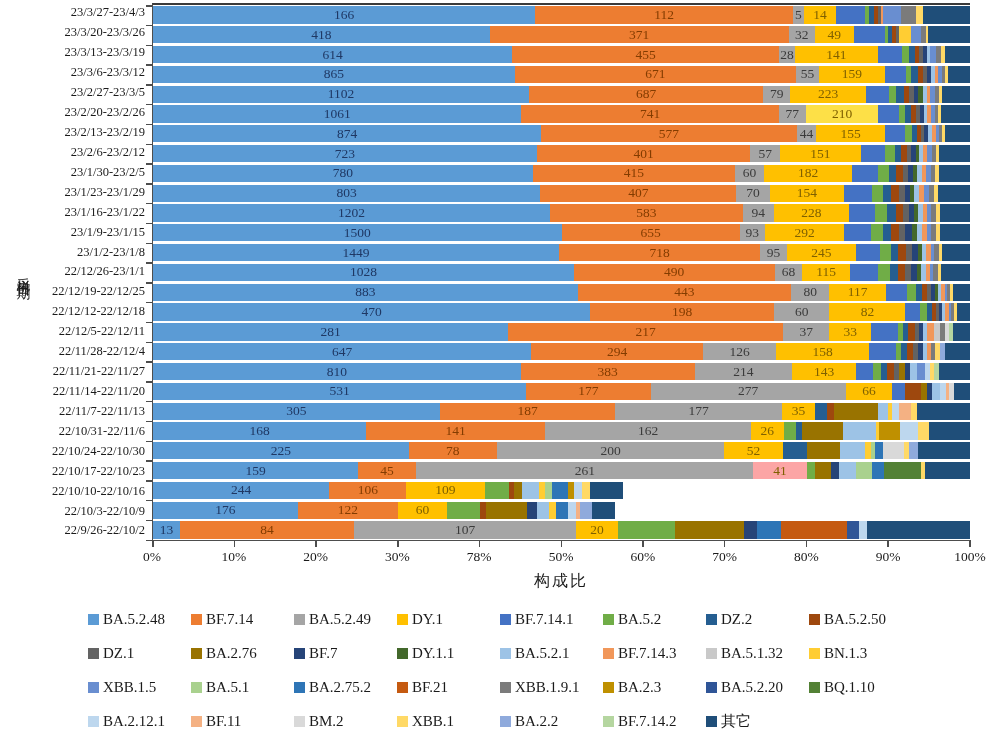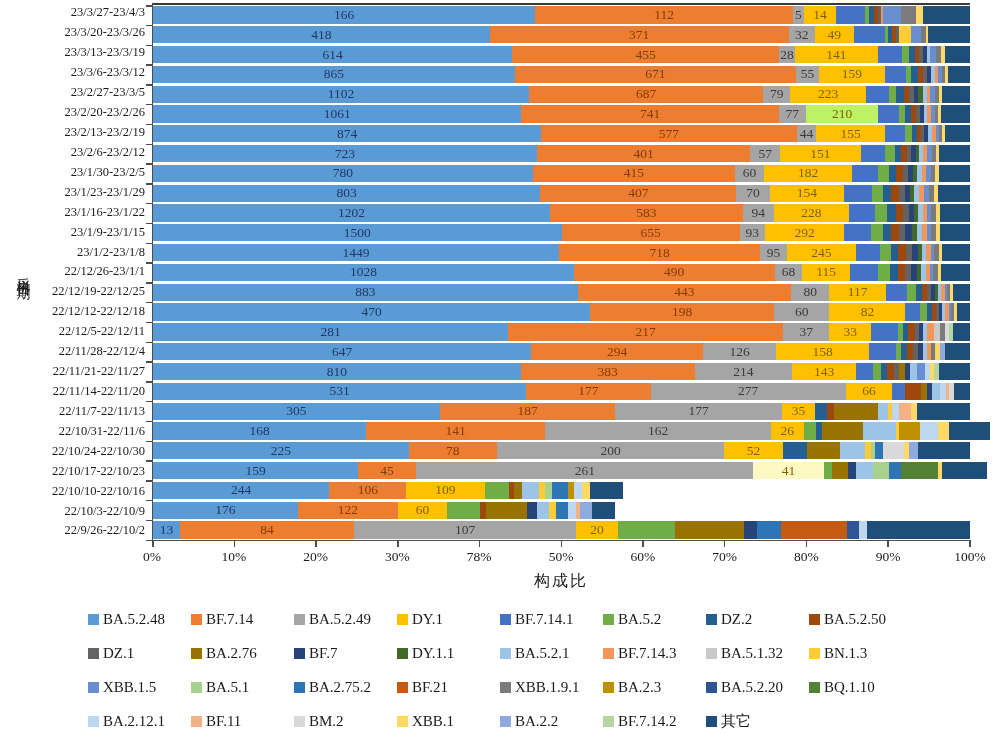--- a/index.html
+++ b/index.html
@@ -216,21 +216,21 @@
         <div class="bar">
           <div class="seg" style="width: 45.1%; background: rgb(91, 155, 213);">
             <span class="seg-label" style="color: rgb(31, 56, 100);">1061</span>
           </div>
           <div class="seg" style="width: 31.5%; background: rgb(237, 125, 49);">
             <span class="seg-label" style="color: rgb(131, 60, 0);">741</span>
           </div>
           <div class="seg" style="width: 3.3%; background: rgb(165, 165, 165);">
             <span class="seg-label" style="color: rgb(59, 59, 59);">77</span>
           </div>
-          <div class="seg" style="width: 8.9%; background: #bef264;">
+          <div class="seg" style="width: 8.9%; background: #fde047;">
             <span class="seg-label" style="color: rgb(127, 96, 0);">210</span>
           </div>
           <div class="seg" style="width: 2.5%; background: rgb(68, 114, 196);"></div>
           <div class="seg" style="width: 0.8%; background: rgb(112, 173, 71);"></div>
           <div class="seg" style="width: 0.7%; background: rgb(37, 94, 145);"></div>
           <div class="seg" style="width: 0.6%; background: rgb(158, 72, 14);"></div>
           <div class="seg" style="width: 0.5%; background: rgb(99, 99, 99);"></div>
           <div class="seg" style="width: 0.5%; background: rgb(38, 68, 120);"></div>
           <div class="seg" style="width: 0.4%; background: rgb(157, 195, 230);"></div>
           <div class="seg" style="width: 0.4%; background: rgb(241, 151, 90);"></div>
@@ -665,21 +665,21 @@
         </div>
       </div>
       <div class="bar-row">
         <div class="bar">
           <div class="seg" style="width: 26.1%; background: rgb(91, 155, 213);">
             <span class="seg-label" style="color: rgb(31, 56, 100);">168</span>
           </div>
           <div class="seg" style="width: 21.9%; background: rgb(237, 125, 49);">
             <span class="seg-label" style="color: rgb(131, 60, 0);">141</span>
           </div>
-          <div class="seg" style="width: 25.2%; background: rgb(165, 165, 165); padding-left: 20px;">
+          <div class="seg" style="width: 25.2%; background: rgb(165, 165, 165);">
             <span class="seg-label" style="color: rgb(59, 59, 59);">162</span>
           </div>
           <div class="seg" style="width: 4%; background: rgb(255, 192, 0);">
             <span class="seg-label" style="color: rgb(127, 96, 0);">26</span>
           </div>
           <div class="seg" style="width: 1.5%; background: rgb(112, 173, 71);"></div>
           <div class="seg" style="width: 0.8%; background: rgb(37, 94, 145);"></div>
           <div class="seg" style="width: 5%; background: rgb(153, 115, 0);"></div>
           <div class="seg" style="width: 4%; background: rgb(157, 195, 230);"></div>
           <div class="seg" style="width: 0.4%; background: rgb(255, 205, 51);"></div>
@@ -719,21 +719,21 @@
         <div class="bar">
           <div class="seg" style="width: 25.1%; background: rgb(91, 155, 213);">
             <span class="seg-label" style="color: rgb(31, 56, 100);">159</span>
           </div>
           <div class="seg" style="width: 7.1%; background: rgb(237, 125, 49);">
             <span class="seg-label" style="color: rgb(131, 60, 0);">45</span>
           </div>
           <div class="seg" style="width: 41.3%; background: rgb(165, 165, 165);">
             <span class="seg-label" style="color: rgb(59, 59, 59);">261</span>
           </div>
-          <div class="seg" style="width: 6.5%; background: #fef9c3; padding-left: 17px;">
+          <div class="seg" style="width: 6.5%; background: #fca5a5;">
             <span class="seg-label" style="color: rgb(127, 96, 0);">41</span>
           </div>
           <div class="seg" style="width: 1%; background: rgb(112, 173, 71);"></div>
           <div class="seg" style="width: 2%; background: rgb(153, 115, 0);"></div>
           <div class="seg" style="width: 1%; background: rgb(38, 68, 120);"></div>
           <div class="seg" style="width: 2%; background: rgb(157, 195, 230);"></div>
           <div class="seg" style="width: 2%; background: rgb(169, 209, 142);"></div>
           <div class="seg" style="width: 1.5%; background: rgb(46, 117, 182);"></div>
           <div class="seg" style="width: 4.5%; background: rgb(83, 129, 53);"></div>
           <div class="seg" style="width: 0.5%; background: rgb(255, 217, 102);"></div>

